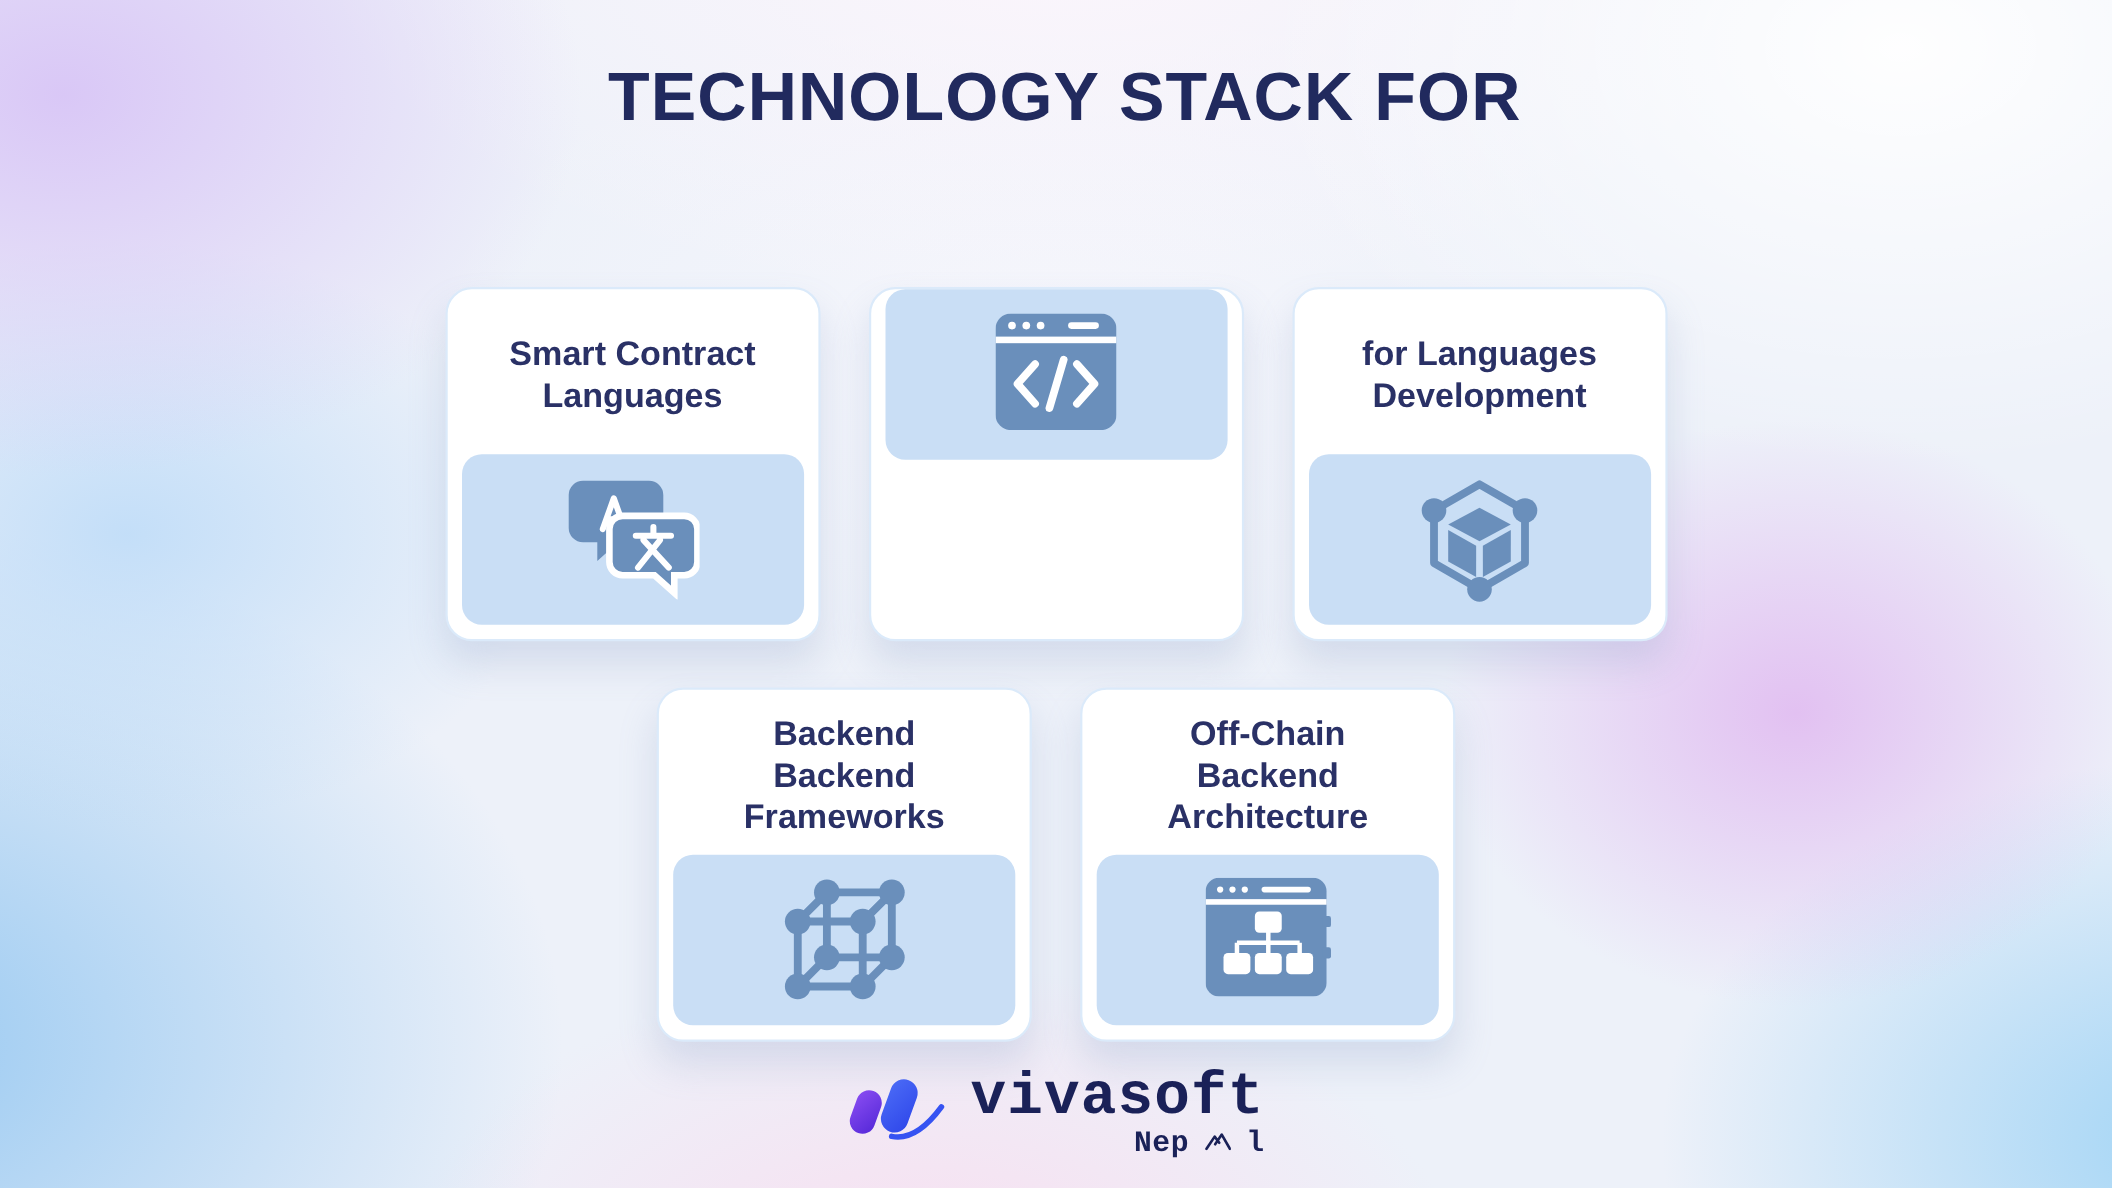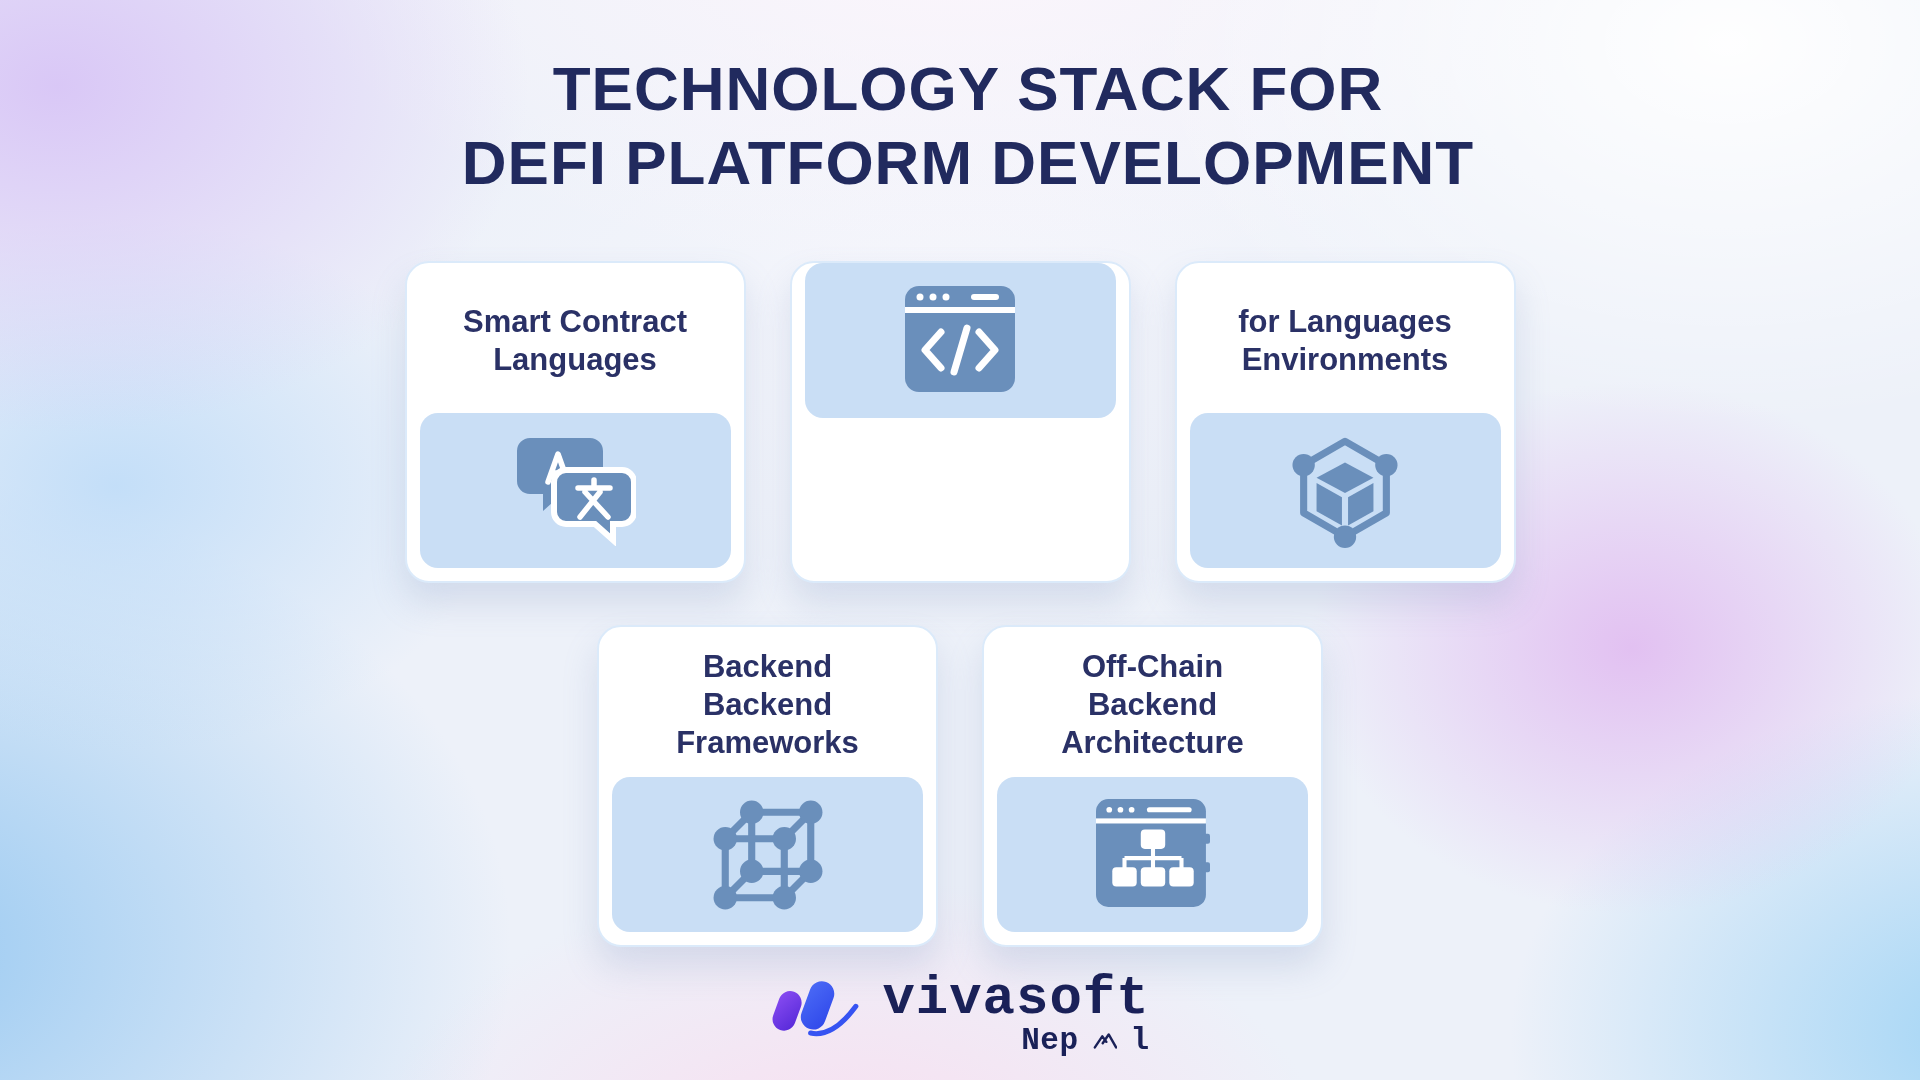--- a/index.html
+++ b/index.html
@@ -46,31 +46,30 @@
     position:absolute;top:972px;left:0;right:0;
     display:flex;justify-content:center;
   }
   .footer-inner{display:flex;align-items:center;gap:16px;font-family:Liberation Mono, monospace;}
   .brand-col{display:flex;flex-direction:column;align-items:flex-end;}
   .brand-name{
     font-weight:bold;font-size:54px;line-height:54px;letter-spacing:1px;color:#1a2158;
   }
   .brand-region{
     display:flex;gap:14px;margin-top:2px;
-    font-weight:bold;font-size:31px;line-height:25px;color:#1a2158;letter-spacing:0.5px;
+    font-weight:bold;font-size:27px;line-height:25px;color:#1a2158;letter-spacing:0.5px;
   }
 </style>
 </head>
 <body>
 
 <div class="stage">
 
   <div class="main-title">
     <div>TECHNOLOGY STACK FOR</div>
-    <div>DEFI PLATFORM DEVELOPMENT</div>
   </div>
 
   <div class="row row-1">
 
     <div class="card">
       <div class="card-title">
         <span>Smart Contract</span>
         <span>Languages</span>
       </div>
       <div class="card-panel">
@@ -97,21 +96,21 @@
             <rect x="66" y="8" width="28" height="6" rx="3" fill="#ffffff"></rect>
             <path fill="none" stroke="#ffffff" stroke-width="7" stroke-linecap="round" stroke-linejoin="round" d="M36 46 L20 64 L36 82 M74 46 L90 64 L74 82 M62 42 L49 86"></path>
           </svg>
         </span>
       </div>
     </div>
 
     <div class="card">
       <div class="card-title">
         <span>for Languages</span>
-        <span>Environments</span>
+        <span>Development</span>
       </div>
       <div class="card-panel">
         <span>
           <svg width="122" height="126" viewBox="0 0 120 124">
             <path fill="none" stroke="#6a8fbb" stroke-width="7" stroke-linejoin="round" d="M60 15 L100.7 38.5 L100.7 85.5 L60 109 L19.3 85.5 L19.3 38.5 Z"></path>
             <circle cx="19.3" cy="38.5" r="11" fill="#6a8fbb"></circle>
             <circle cx="100.7" cy="38.5" r="11" fill="#6a8fbb"></circle>
             <circle cx="60" cy="109" r="11" fill="#6a8fbb"></circle>
             <polygon fill="#6a8fbb" points="60,36 88,51 60,66 32,51"></polygon>
             <polygon fill="#6a8fbb" points="32,56 57,70 57,98 32,84"></polygon>

